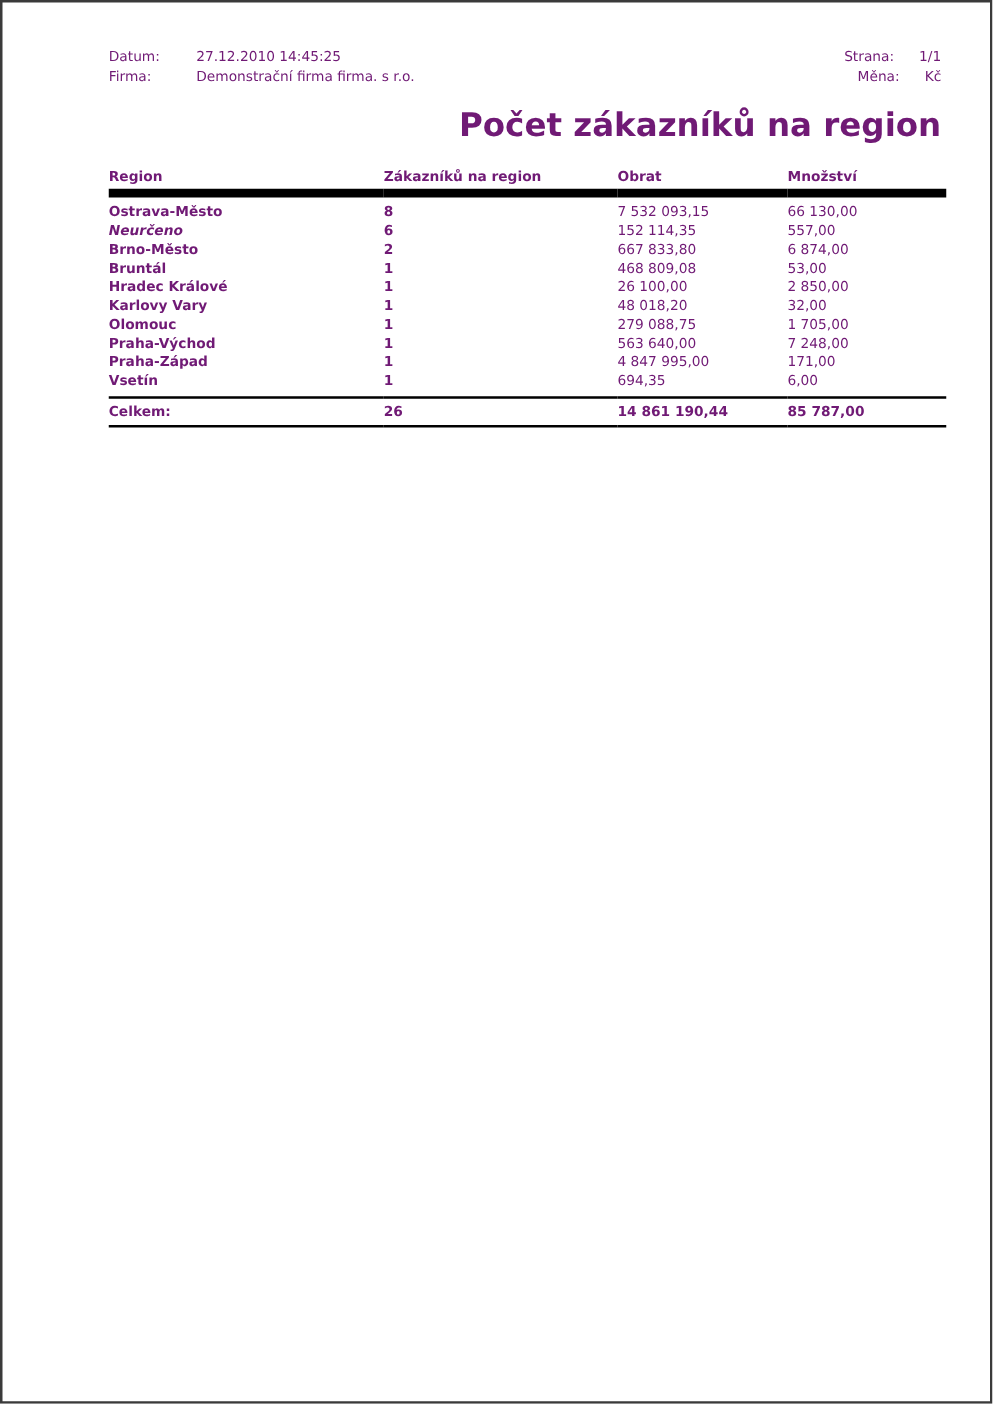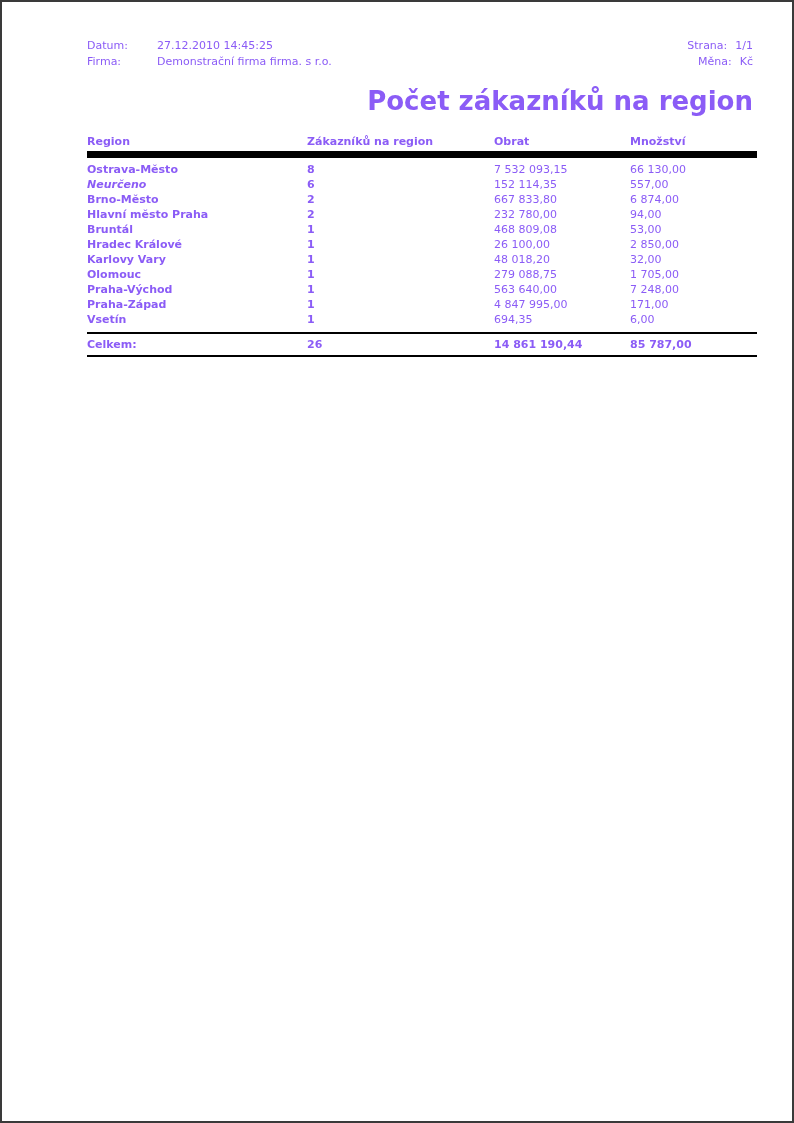--- a/index.html
+++ b/index.html
@@ -7,38 +7,38 @@
     padding: 0;
     background: #ffffff;
   }
   .page {
     position: relative;
     width: 794px;
     height: 1123px;
     box-sizing: border-box;
     border: 2px solid #3a3a3a;
     background: #ffffff;
-    color: #8b5cf6;
+    color: #701a75;
     font-family: "DejaVu Sans", "Liberation Sans", sans-serif;
     padding: 36px 39px 0 85px;
     overflow: hidden;
   }
   .report-header {
     display: flex;
     justify-content: space-between;
     font-size: 11px;
     line-height: 16px;
   }
   .hrow { white-space: nowrap; }
   .hlabel {
     display: inline-block;
     width: 70px;
   }
   .header-right { text-align: right; }
-  .rlabel { margin-right: 8px; }
+  .rlabel { margin-right: 20px; }
   .report-title {
     margin: 16px 0 18px 0;
     text-align: right;
     font-size: 26px;
     font-weight: bold;
   }
   table.report-table {
     width: 670px;
     border-collapse: collapse;
     font-size: 11px;
@@ -123,26 +123,20 @@
           <td class="num col-obrat">152 114,35</td>
           <td class="num col-mnozstvi">557,00</td>
         </tr>
         <tr>
           <td class="col-region">Brno-Město</td>
           <td class="num col-count">2</td>
           <td class="num col-obrat">667 833,80</td>
           <td class="num col-mnozstvi">6 874,00</td>
         </tr>
         <tr>
-          <td class="col-region">Hlavní město Praha</td>
-          <td class="num col-count">2</td>
-          <td class="num col-obrat">232 780,00</td>
-          <td class="num col-mnozstvi">94,00</td>
-        </tr>
-        <tr>
           <td class="col-region">Bruntál</td>
           <td class="num col-count">1</td>
           <td class="num col-obrat">468 809,08</td>
           <td class="num col-mnozstvi">53,00</td>
         </tr>
         <tr>
           <td class="col-region">Hradec Králové</td>
           <td class="num col-count">1</td>
           <td class="num col-obrat">26 100,00</td>
           <td class="num col-mnozstvi">2 850,00</td>

